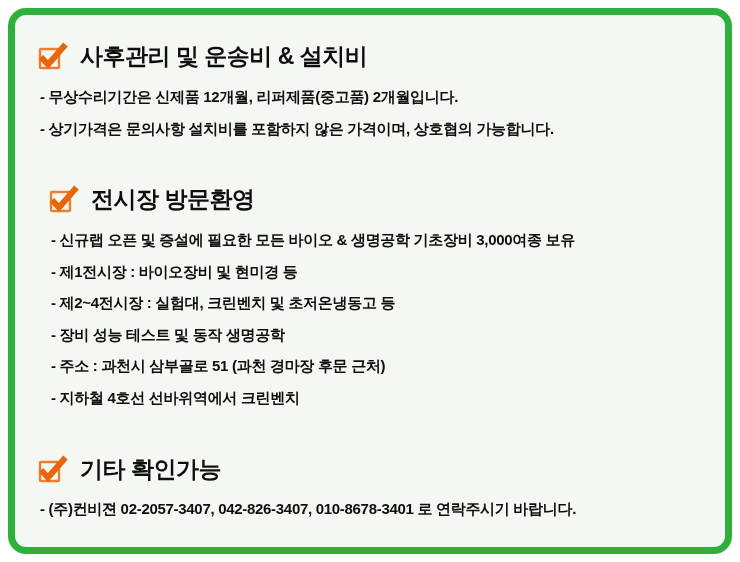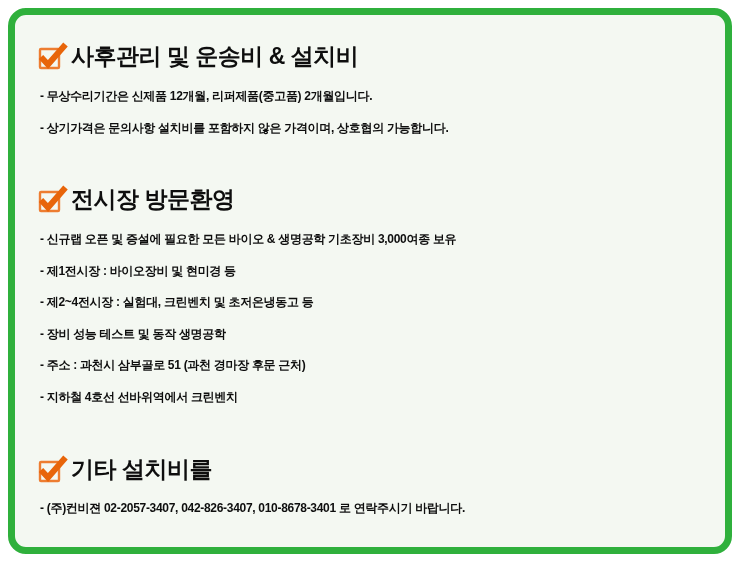--- a/index.html
+++ b/index.html
@@ -16,44 +16,44 @@
     inset: 8px;
     box-sizing: border-box;
     background: #f4f8f2;
     border: 7px solid #2fb03c;
     border-radius: 18px;
     padding: 26px 22px 0 23px;
   }
   .sec-heading {
     display: flex;
     align-items: center;
-    gap: 3px;
+    gap: 12px;
     height: 30px;
   }
   .sec-title {
     margin: 0;
     font-size: 23px;
     font-weight: 700;
     letter-spacing: -0.5px;
     white-space: nowrap;
   }
   .cb {
     width: 30px; height: 28px;
     display: inline-flex;
     flex: 0 0 auto;
   }
   .items {
     margin: 10px 0 0 2px;
-    font-size: 12px;
+    font-size: 15px;
     font-weight: 700;
     line-height: 31.5px;
     letter-spacing: -0.3px;
   }
   .item { white-space: nowrap; }
-  .sec-2 { margin-top: 40px; }
+  .sec-2 { margin-top: 40px; margin-left: 11px; }
   .sec-3 { margin-top: 41px; }
   .sec-3 .items { margin-top: 9px; }
 </style>
 </head>
 <body>
 
 <div class="panel">
 
   <section class="sec sec-1">
     <div class="sec-heading">
@@ -92,20 +92,20 @@
   </section>
 
   <section class="sec sec-3">
     <div class="sec-heading">
       <span class="cb">
         <svg viewBox="0 0 30 28" width="30" height="28" aria-hidden="true">
           <rect x="2" y="7" width="19" height="19" rx="1" fill="none" stroke-width="2.4" stroke="#ed7d31"></rect>
           <path d="M3 15 L10 22.5 L27.5 2.5" fill="none" stroke-width="6" stroke="#e8650a"></path>
         </svg>
       </span>
-      <h2 class="sec-title">기타 설치비를</h2>
+      <h2 class="sec-title">기타 확인가능</h2>
     </div>
     <div class="items">
       <div class="item">- (주)컨비젼 02-2057-3407, 042-826-3407, 010-8678-3401 로 연락주시기 바랍니다.</div>
     </div>
   </section>
 
 </div>
 
 </body></html>

